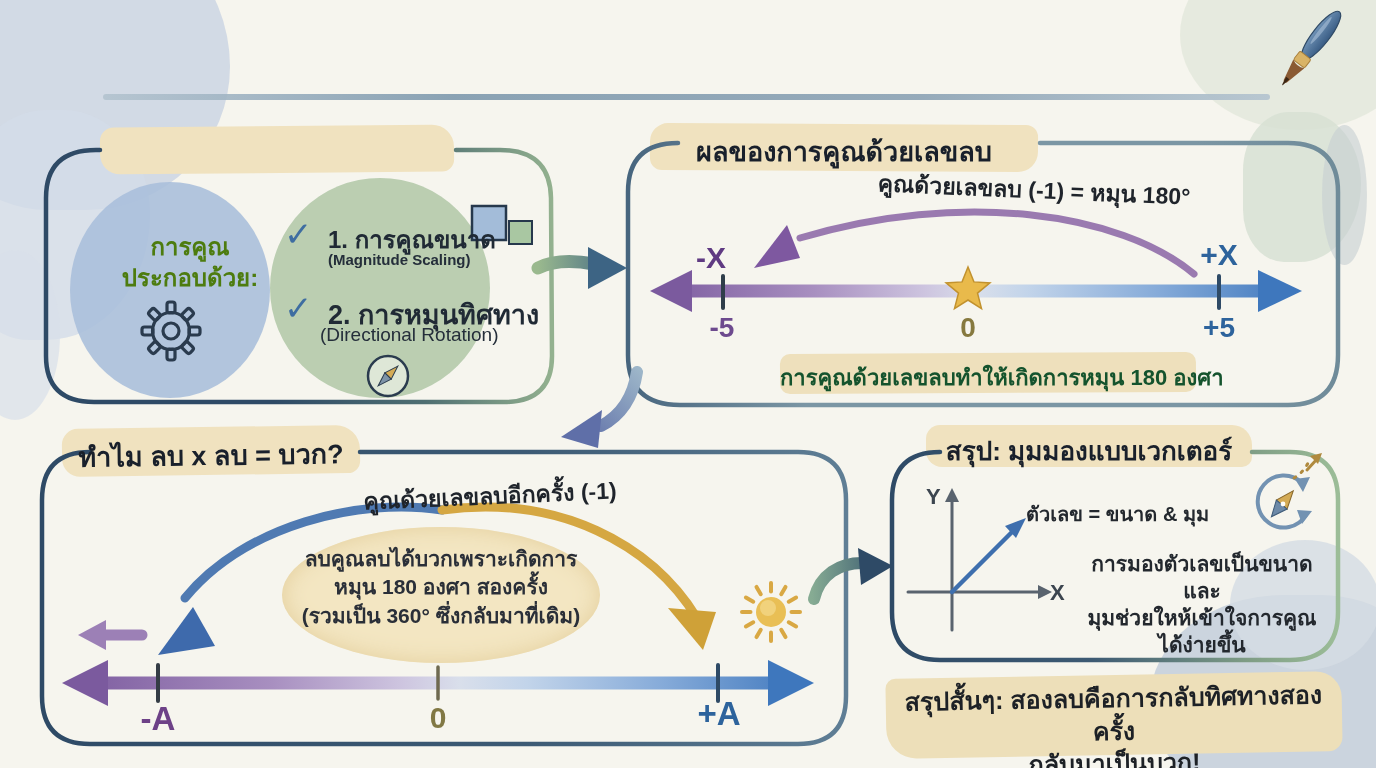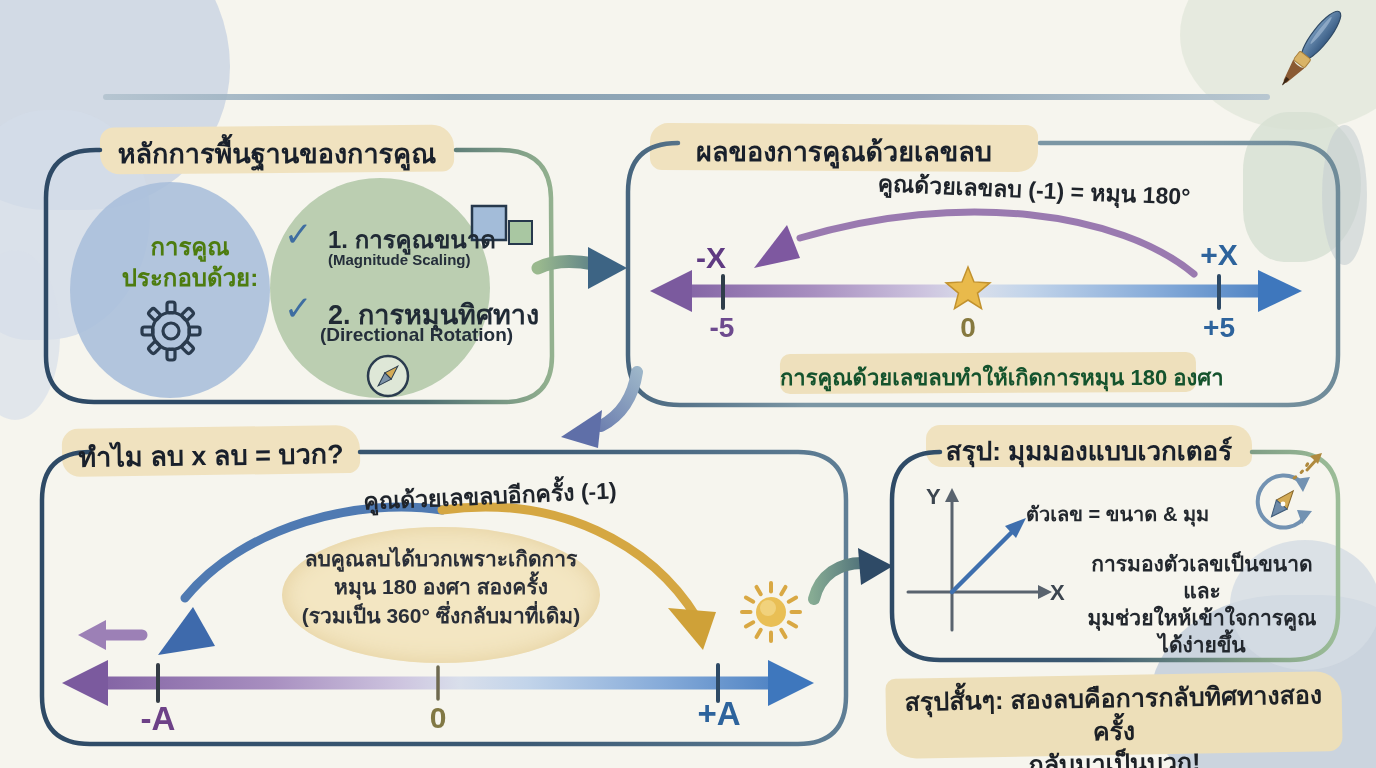--- a/index.html
+++ b/index.html
@@ -229,31 +229,30 @@
       <ellipse cx="0" cy="-26" rx="8.5" ry="30" fill="url(#gBrush)" stroke="#2f4a66" stroke-width="1.2"></ellipse>
       <ellipse cx="-3" cy="-30" rx="2" ry="17" fill="#9fb8d2" opacity=".7"></ellipse>
       <rect x="-7" y="-1" width="14" height="11" rx="2" fill="#d9b366" stroke="#a87f3a" stroke-width="1"></rect>
       <path d="M -7,10 Q 0,14 7,10 L 2,32 Q 0,35 -2,32 Z" fill="#8a5a33"></path>
       <path d="M -2,28 L 2,28 L 0.5,36 Q 0,38 -0.5,36 Z" fill="#3c2614"></path>
     </g>
   </svg>
 
   <div class="abs" style="left:103px;top:94px;width:1167px;height:6px;border-radius:3px;opacity:.9;background:linear-gradient(90deg,#b3c3cf,#7e99ad 30%,#8ba2b4 70%,#b3c3cf)"></div>
 
-  <div class="t ctr" style="left:100px;top:132px;width:354px;font-size:27px;color:#19202b">หลักการพื้นฐานของการคูณ</div>
   <div class="t ctr" style="left:112px;top:231px;width:156px;font-size:24px;line-height:1.3;color:#4d7c0f;white-space:normal">
     <span>การคูณ</span><br>
     <span>ประกอบด้วย:</span>
   </div>
   <div class="t" style="left:284px;top:214px;font-size:34px;color:var(--check)">✓</div>
   <div class="t" style="left:328px;top:220px;font-size:24px;color:#202a35">1. การคูณขนาด</div>
   <div class="t" style="left:328px;top:251px;font-size:15px;font-weight:600;color:#242e3a">(Magnitude Scaling)</div>
   <div class="t" style="left:284px;top:288px;font-size:34px;color:var(--check)">✓</div>
   <div class="t" style="left:328px;top:293px;font-size:27px;color:#202a35">2. การหมุนทิศทาง</div>
-  <div class="t" style="left:320px;top:324px;font-size:19px;font-weight:700;color:#242e3a">(Directional Rotation)</div>
+  <div class="t" style="left:320px;top:324px;font-size:19px;font-weight:400;color:#242e3a">(Directional Rotation)</div>
 
   <div class="t ctr" style="left:650px;top:130px;width:388px;font-size:27px;color:#19202b">ผลของการคูณด้วยเลขลบ</div>
   <div class="t ctr" style="left:822px;top:172px;width:424px;font-size:23px;color:#1f242b;transform:rotate(2.5deg)">คูณด้วยเลขลบ (-1) = หมุน 180°</div>
   <div class="t ctr" style="left:681px;top:241px;width:60px;font-size:30px;font-weight:800;color:#5f3a82">-X</div>
   <div class="t ctr" style="left:1189px;top:238px;width:60px;font-size:30px;font-weight:800;color:#2d639c">+X</div>
   <div class="t ctr" style="left:698px;top:312px;width:48px;font-size:28px;color:#6d4a8e">-5</div>
   <div class="t ctr" style="left:948px;top:312px;width:40px;font-size:28px;color:var(--olive)">0</div>
   <div class="t ctr" style="left:1195px;top:312px;width:48px;font-size:28px;color:#2d639c">+5</div>
   <div class="t ctr" style="left:780px;top:360px;width:416px;font-size:22px;color:#14532d">การคูณด้วยเลขลบทำให้เกิดการหมุน 180 องศา</div>
 

